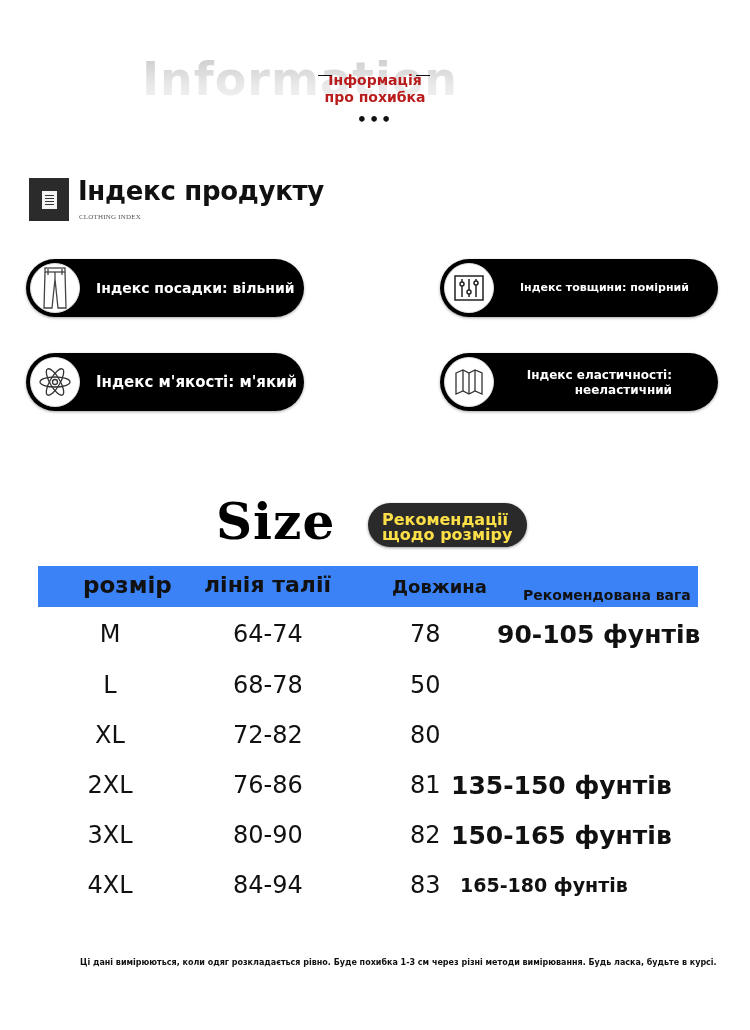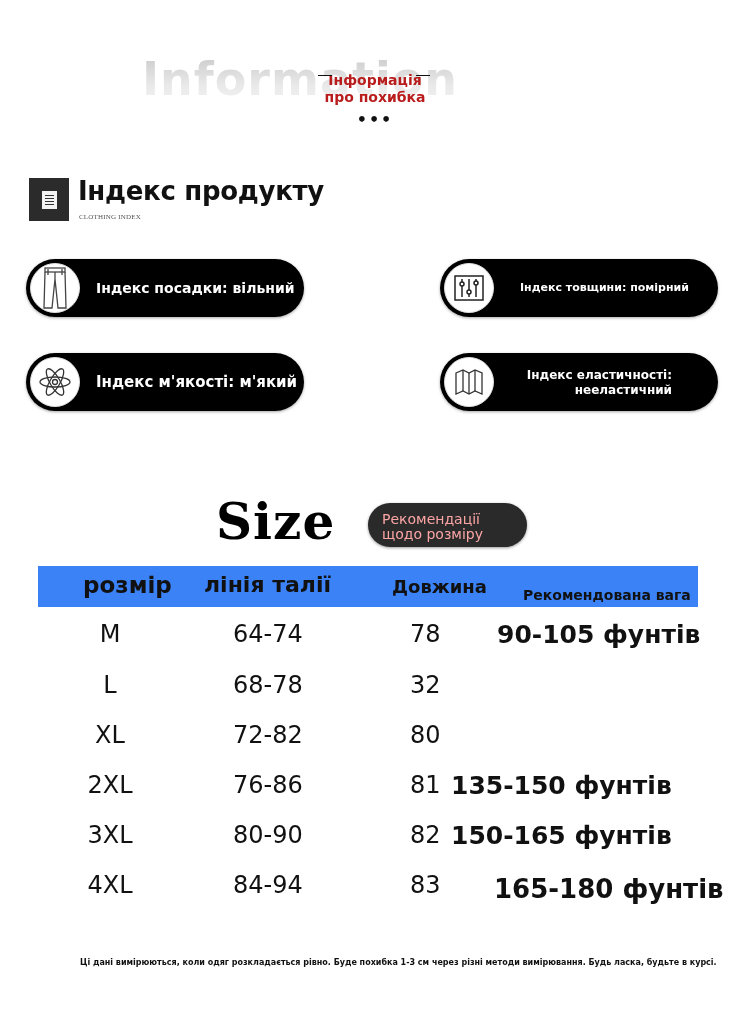--- a/index.html
+++ b/index.html
@@ -67,21 +67,21 @@
   
   .size-title {
     position: absolute; left: 216px; top: 492px; font-family: "DejaVu Serif", serif; font-weight: bold;
     font-size: 50px; color: #000; letter-spacing: 1px;
   }
   .size-badge {
     position: absolute; left: 368px; top: 503px; width: 159px; height: 44px; background: #2a2a2a;
     border-radius: 22px; box-shadow: 0 1px 3px rgba(0,0,0,0.4);
   }
   .size-badge .txt {
-    position: absolute; left: 14px; top: 9px; color: #fca5a5; font-weight: normal; font-size: 14px; line-height: 15px;
+    position: absolute; left: 14px; top: 9px; color: #fde047; font-weight: bold; font-size: 16px; line-height: 15px;
   }
 
   .table-head {
     position: absolute; left: 38px; top: 566px; width: 660px; height: 41px; background: #3b82f6;
   }
   .th { position: absolute; font-weight: bold; color: #111; white-space: nowrap; }
   .th.c1 { left: 45px; top: 6px; font-size: 23px; }
   .th.c2 { left: 166px; top: 6px; font-size: 22px; }
   .th.c3 { left: 354px; top: 10px; font-size: 18px; }
   .th.c4 { left: 485px; top: 21px; font-size: 14px; }
@@ -190,21 +190,21 @@
 
 <div class="row" style="top:620px">
   <div class="cell size">M</div>
   <div class="cell waist">64-74</div>
   <div class="cell len">78</div>
   <div class="cell weight" style="left:497px">90-105 фунтів</div>
 </div>
 <div class="row" style="top:671px">
   <div class="cell size">L</div>
   <div class="cell waist">68-78</div>
-  <div class="cell len">32</div>
+  <div class="cell len">50</div>
 </div>
 <div class="row" style="top:721px">
   <div class="cell size">XL</div>
   <div class="cell waist">72-82</div>
   <div class="cell len">80</div>
 </div>
 <div class="row" style="top:771px">
   <div class="cell size">2XL</div>
   <div class="cell waist">76-86</div>
   <div class="cell len">81</div>
@@ -213,16 +213,16 @@
 <div class="row" style="top:821px">
   <div class="cell size">3XL</div>
   <div class="cell waist">80-90</div>
   <div class="cell len">82</div>
   <div class="cell weight" style="left:451px">150-165 фунтів</div>
 </div>
 <div class="row" style="top:871px">
   <div class="cell size">4XL</div>
   <div class="cell waist">84-94</div>
   <div class="cell len">83</div>
-  <div class="cell weight" style="left:494px; font-size:26px; top:3px">165-180 фунтів</div>
+  <div class="cell weight" style="left:460px; font-size:19px; top:3px">165-180 фунтів</div>
 </div>
 
 <div class="footnote">Ці дані вимірюються, коли одяг розкладається рівно. Буде похибка 1-3 см через різні методи вимірювання. Будь ласка, будьте в курсі.</div>
 
 </body></html>

